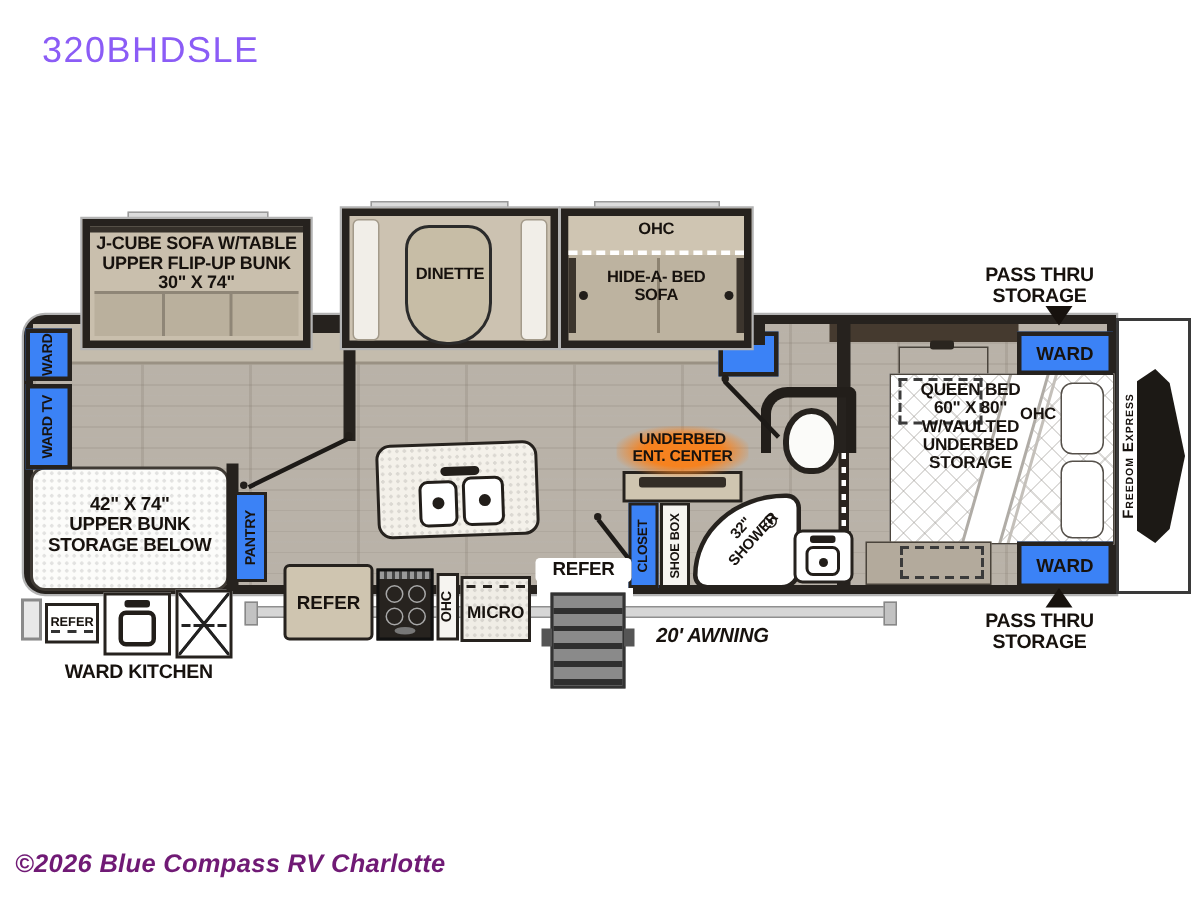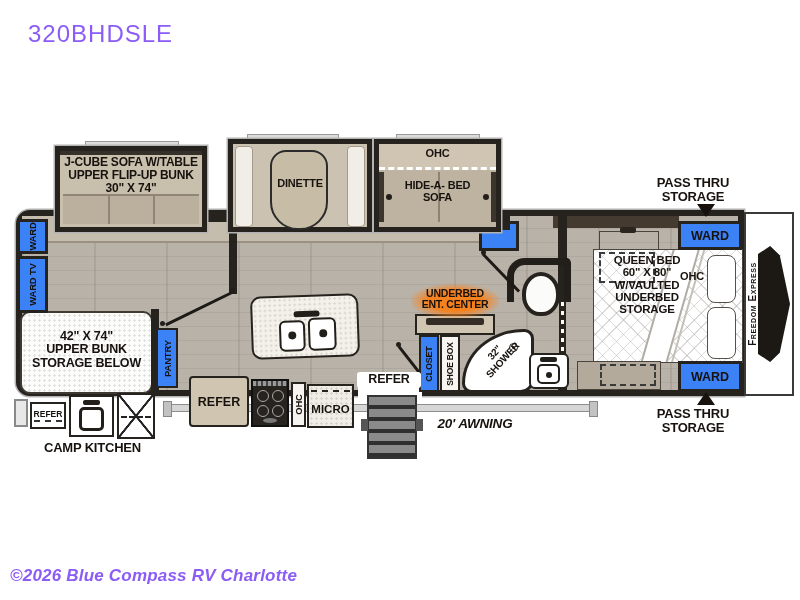--- a/index.html
+++ b/index.html
@@ -235,34 +235,34 @@
   </div>
   <div class="abs" style="left:69px;top:395px;width:45px;height:42px;background:#fff;border:2.5px solid #26221e;box-sizing:border-box;z-index:4;">
     <div class="abs" style="left:12px;top:3px;width:17px;height:5px;background:#221e1a;border-radius:2px;"></div>
     <div class="abs" style="left:8px;top:10px;width:25px;height:24px;border:3px solid #221e1a;border-radius:5px;box-sizing:border-box;background:#fff;"></div>
   </div>
   <div class="abs" style="left:117px;top:393px;width:38px;height:46px;background:#fff;border:2.5px solid #26221e;box-sizing:border-box;z-index:4;
               background-image:linear-gradient(to top right,transparent 47.5%,#222 48.5% 51.5%,transparent 52.5%),
                                linear-gradient(to bottom right,transparent 47.5%,#222 48.5% 51.5%,transparent 52.5%);">
     <div class="abs" style="left:2px;right:2px;top:50%;border-top:2px dashed #222;"></div>
   </div>
-  <div class="lbl" style="left:20px;top:441px;width:145px;font-size:13px;">CAMP KITCHEN</div>
+  <div class="lbl" style="left:20px;top:441px;width:145px;font-size:13px;">WARD KITCHEN</div>
 
   <div class="abs" style="left:167px;top:404px;width:426px;height:8px;background:#d6d6d6;border:1.5px solid #8f8f8f;box-sizing:border-box;z-index:2;"></div>
   <div class="abs" style="left:163px;top:401px;width:7px;height:14px;background:#c2c2c2;border:1px solid #888;z-index:2;"></div>
   <div class="abs" style="left:589px;top:401px;width:7px;height:14px;background:#c2c2c2;border:1px solid #888;z-index:2;"></div>
   <div class="lbl" style="left:420px;top:417px;width:110px;font-size:13.5px;font-style:italic;">20' AWNING</div>
 
   <div class="abs" style="left:358px;top:386px;width:64px;height:12px;background:#fff;z-index:5;"></div>
   <div class="abs" style="left:357px;top:372px;width:64px;height:16px;background:#fff;border-radius:3px;z-index:7;"></div>
   <div class="lbl" style="left:357px;top:373px;width:64px;font-size:12.5px;">REFER</div>
   <div class="leaf" style="left:399px;top:345px;width:34px;transform-origin:0 50%;transform:rotate(52deg);"></div>
   <div class="dot" style="left:396px;top:342px;width:5px;height:5px;"></div>
 
   <div class="abs" style="left:367px;top:395px;width:50px;height:64px;background:#7a7a7a;border:2.5px solid #333;box-sizing:border-box;z-index:6;
               background-image:repeating-linear-gradient(180deg,#8a8a8a 0 8px,#2f2f2f 8px 12px);">
     <div class="abs" style="left:-8px;top:22px;width:7px;height:12px;background:#555;"></div>
     <div class="abs" style="right:-8px;top:22px;width:7px;height:12px;background:#555;"></div>
   </div>
 
-  <div class="abs" style="left:10px;top:566px;font-size:17px;font-weight:bold;font-style:italic;color:#8b5cf6;letter-spacing:0.2px;">©2026 Blue Compass RV Charlotte</div>
+  <div class="abs" style="left:10px;top:566px;font-size:17px;font-weight:bold;font-style:italic;color:#701a75;letter-spacing:0.2px;">©2026 Blue Compass RV Charlotte</div>
 
 </div>
 
 </body></html>

